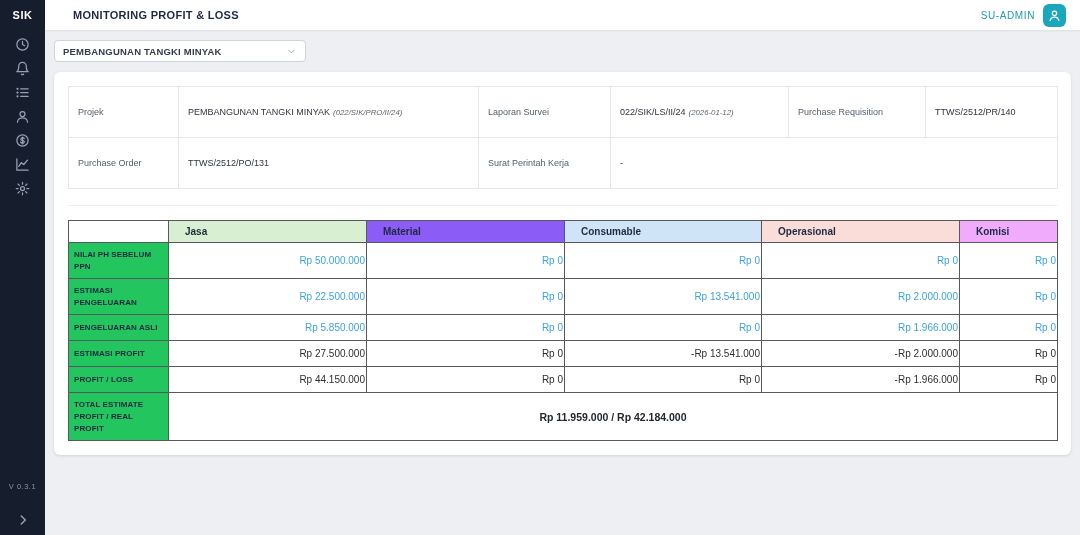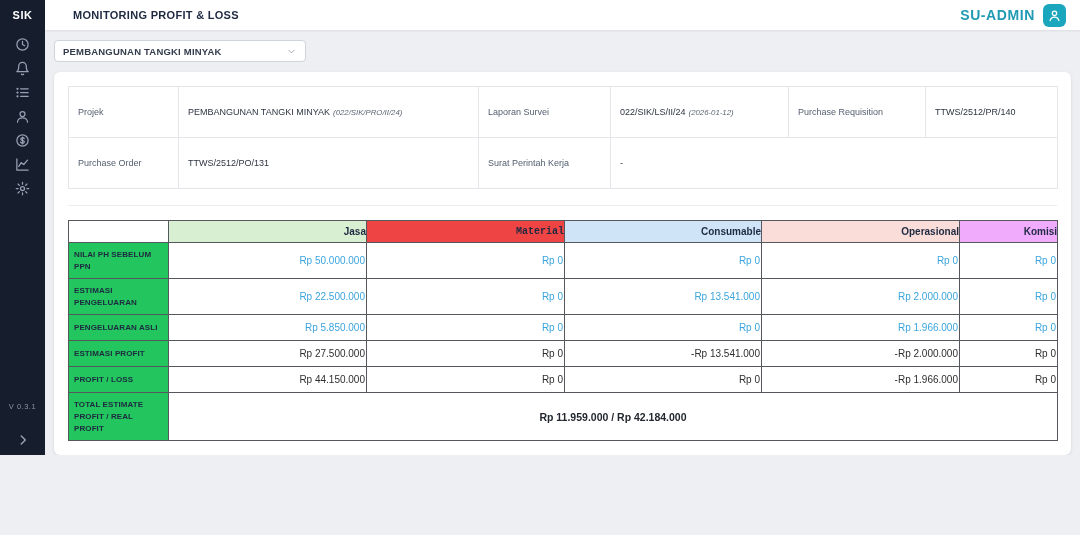--- a/index.html
+++ b/index.html
@@ -3,21 +3,21 @@
 <meta charset="utf-8">
 <style>
   * { margin:0; padding:0; box-sizing:border-box; }
   html,body { width:1080px; height:535px; }
   body {
     font-family:"Liberation Sans", sans-serif;
     background:#edeff2;
     overflow:hidden;
     color:#2b3648;
   }
-  .app { display:flex; width:1080px; height:455px; }
+  .app { display:flex; width:1080px; height:535px; }
 
   
   .sidebar {
     width:45px; flex-shrink:0; background:#161d2d;
     display:flex; flex-direction:column; align-items:center;
     position:relative;
   }
   .logo {
     height:30px; display:flex; align-items:center; justify-content:center;
     color:#ffffff; font-weight:bold; font-size:11px; letter-spacing:.5px;
@@ -41,21 +41,21 @@
   
   .main { flex:1; display:flex; flex-direction:column; min-width:0; }
   .topbar {
     height:30px; background:#ffffff; flex-shrink:0;
     display:flex; align-items:center; justify-content:space-between;
     padding:0 14px 0 28px; box-shadow:0 1px 2px rgba(20,30,50,.08);
     position:relative; z-index:2;
   }
   .topbar h1 { font-size:11px; font-weight:bold; color:#1e2940; letter-spacing:.3px; }
   .userbox { display:flex; align-items:center; gap:8px; }
-  .username { font-size:14px; font-weight:bold; color:#1f9ab2; letter-spacing:.6px; cursor:pointer; }
+  .username { font-size:10px; font-weight:normal; color:#1f9ab2; letter-spacing:.6px; cursor:pointer; }
   .avatar {
     width:23px; height:23px; border-radius:6px; border:none; cursor:pointer;
     background:#1aa6bd; display:flex; align-items:center; justify-content:center;
   }
   .avatar svg { width:15px; height:15px; stroke:#ffffff; fill:none; stroke-width:2;
     stroke-linecap:round; stroke-linejoin:round; }
 
   .content { flex:1; padding:10px 9px; overflow:hidden; }
 
   
@@ -84,21 +84,21 @@
   .info-table .ivalue { color:#2e3442; }
   .info-table .inote { font-size:7.8px; font-style:italic; color:#5d6675; margin-left:3px; }
 
   .divider { border:none; border-top:1px solid #ededed; margin:16px 0 14px; }
 
   
   .pl-table { width:100%; border-collapse:collapse; table-layout:fixed; }
   .pl-table th, .pl-table td { border:1px solid #55585d; }
   .pl-table thead th {
     font-size:10px; font-weight:bold; color:#1e2940;
-    padding:5px 0; text-align:right; background:#ffffff;
+    padding:5px 16px; text-align:left; background:#ffffff;
   }
   .pl-table tbody th.rowlabel {
     font-size:8px; font-weight:bold; color:#1e2940; text-align:left;
     padding:6px 5px; line-height:1.45; background:#22c55e; letter-spacing:.1px;
   }
   .pl-table td.val { font-size:10px; text-align:right; padding:7px 1px; color:#2e2e2e; background:#ffffff; }
   .pl-table td.val.link { color:#3ba4dc; cursor:pointer; }
   .pl-table td.total-val {
     text-align:center; font-size:10.5px; font-weight:bold; color:#22272f;
     padding:10px 8px; background:#ffffff;
@@ -237,21 +237,21 @@
               <col style="width:198px">
               <col style="width:198px">
             <col style="width:197px">
               <col style="width:198px">
               <col style="width:98px">
           </colgroup>
           <thead>
             <tr>
               <th></th>
               <th style="background-color: rgb(217, 239, 210);">Jasa</th>
-              <th style="background-color: #ef4444; font-family: Liberation Mono, monospace;">Material</th>
+              <th style="background-color: #8b5cf6;">Material</th>
               <th style="background-color: rgb(207, 229, 247); margin-left: 20px;">Consumable</th>
               <th style="background-color: rgb(250, 220, 217);">Operasional</th>
               <th style="background-color: #f0abfc;">Komisi</th>
             </tr>
           </thead>
           <tbody>
             <tr>
               <th class="rowlabel">NILAI PH SEBELUM PPN</th>
               <td class="val link">Rp 50.000.000</td>
               <td class="val link">Rp 0</td>

